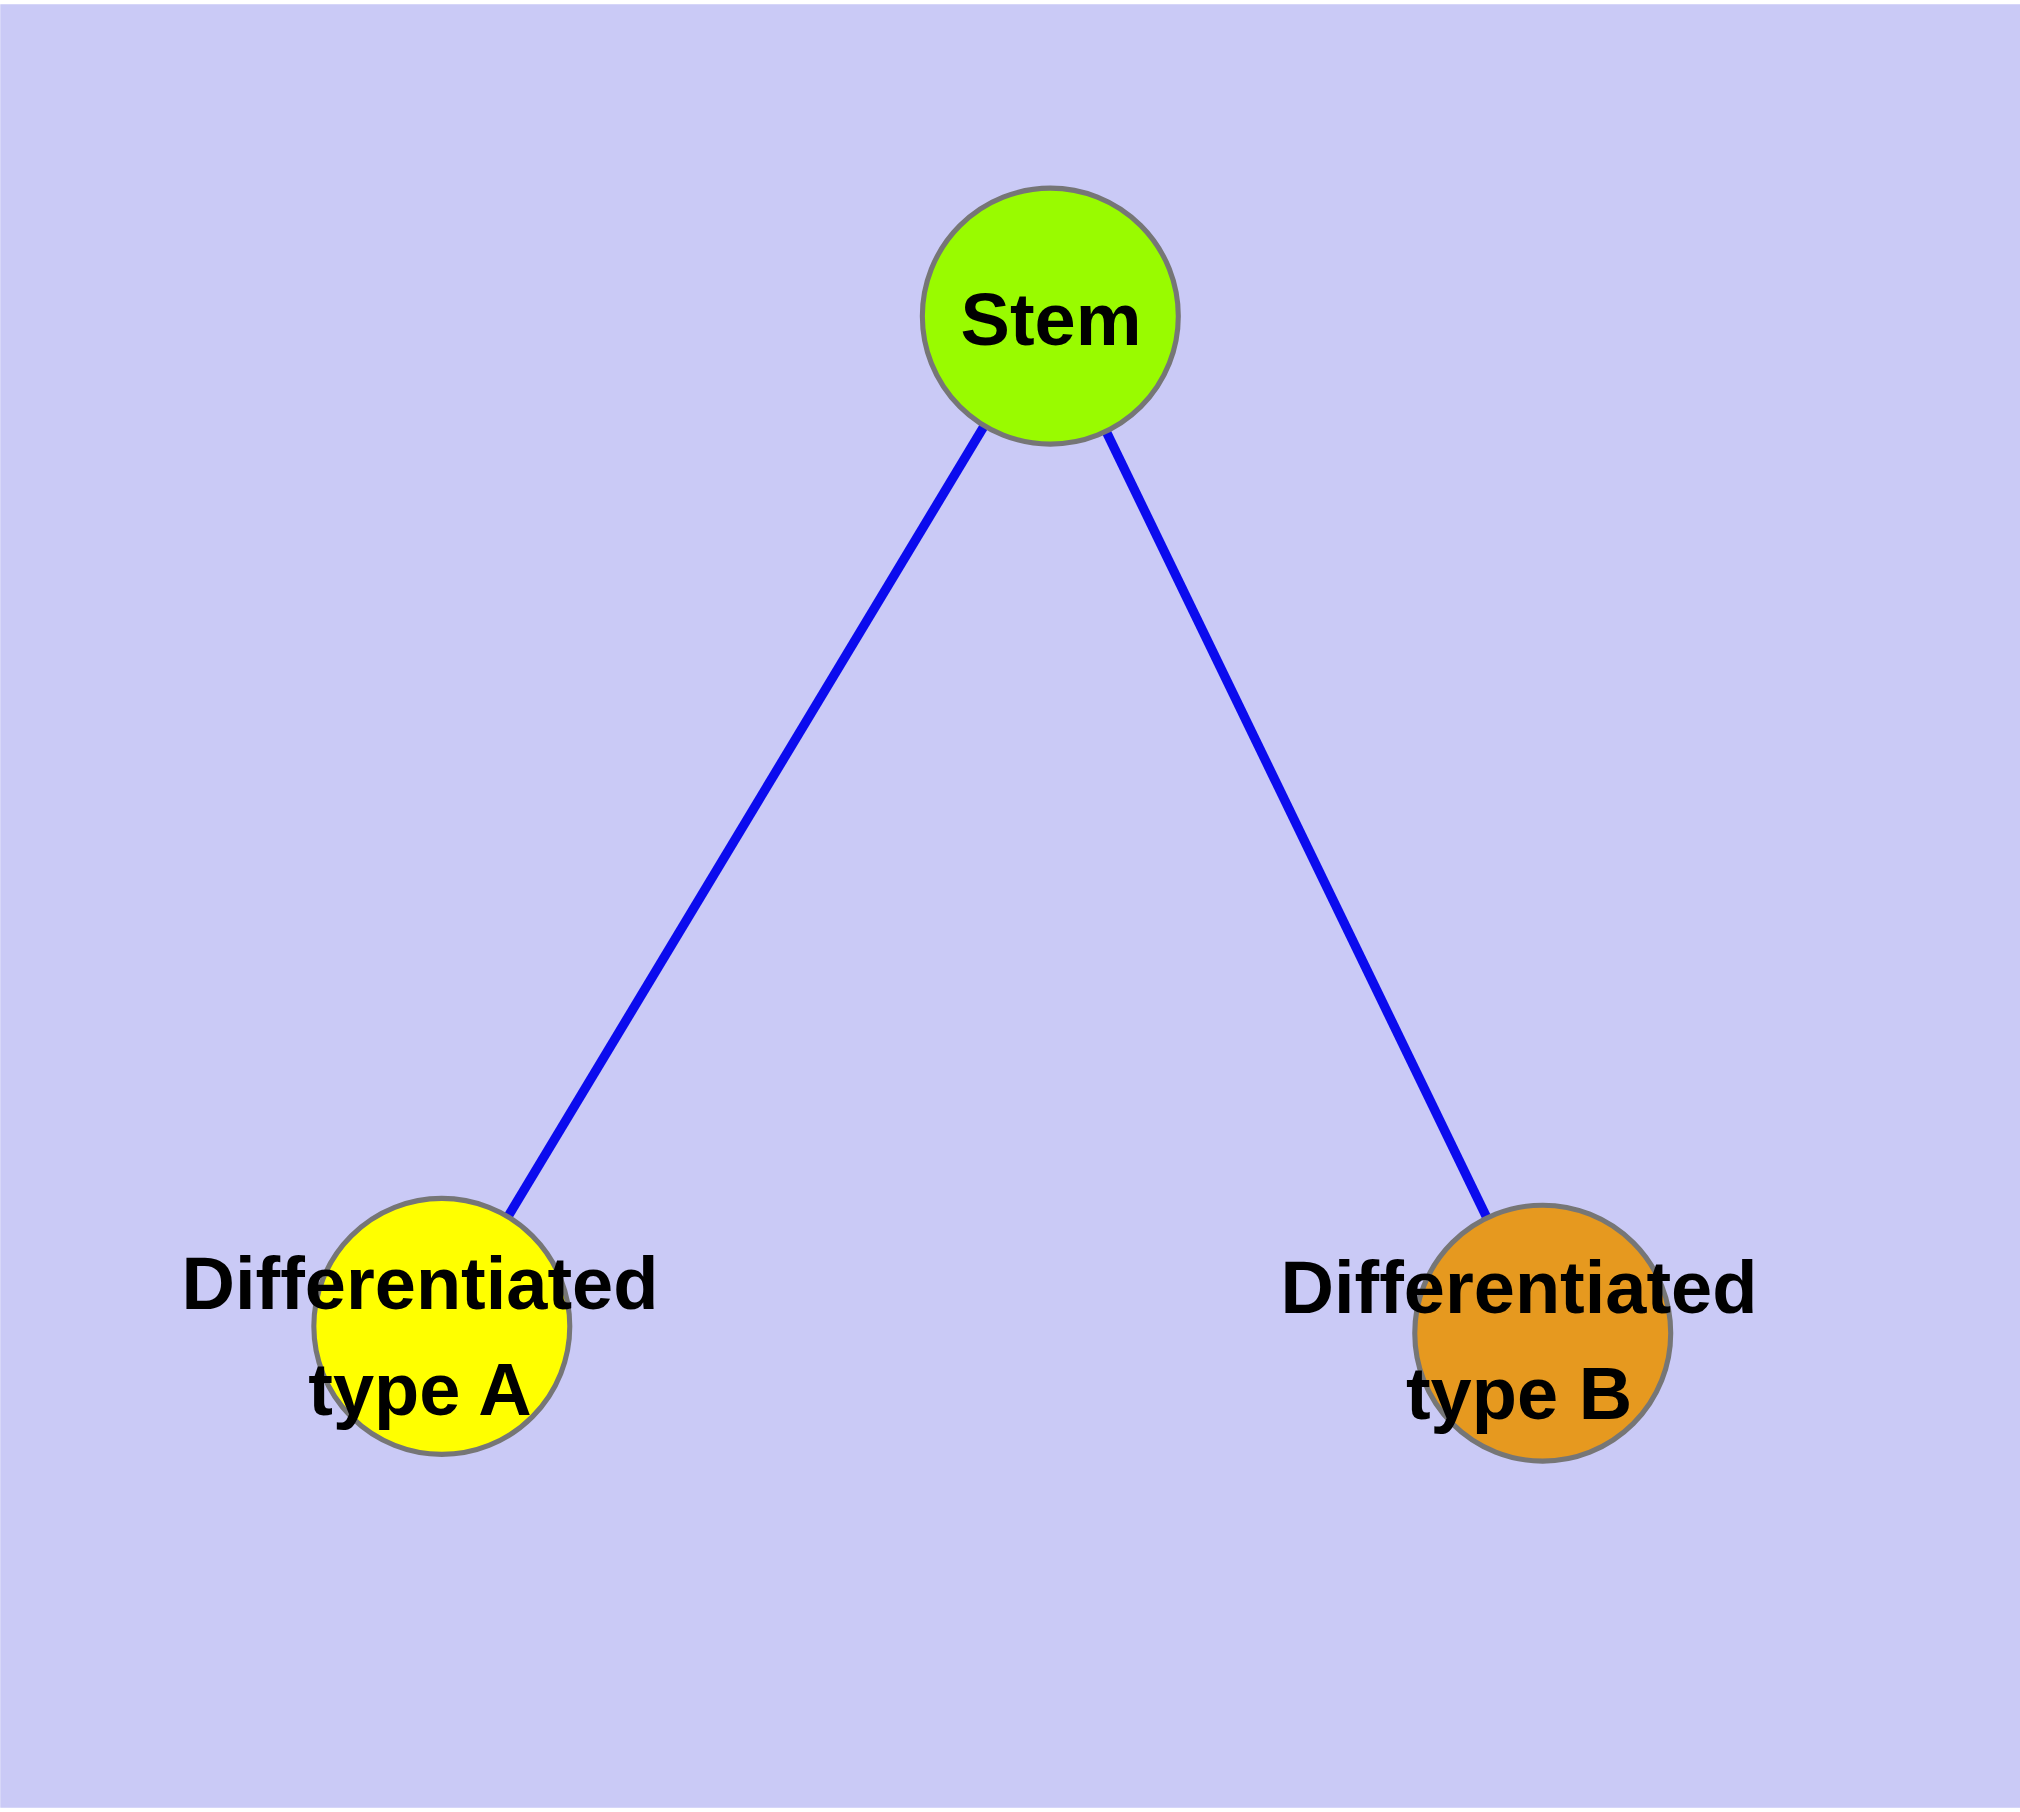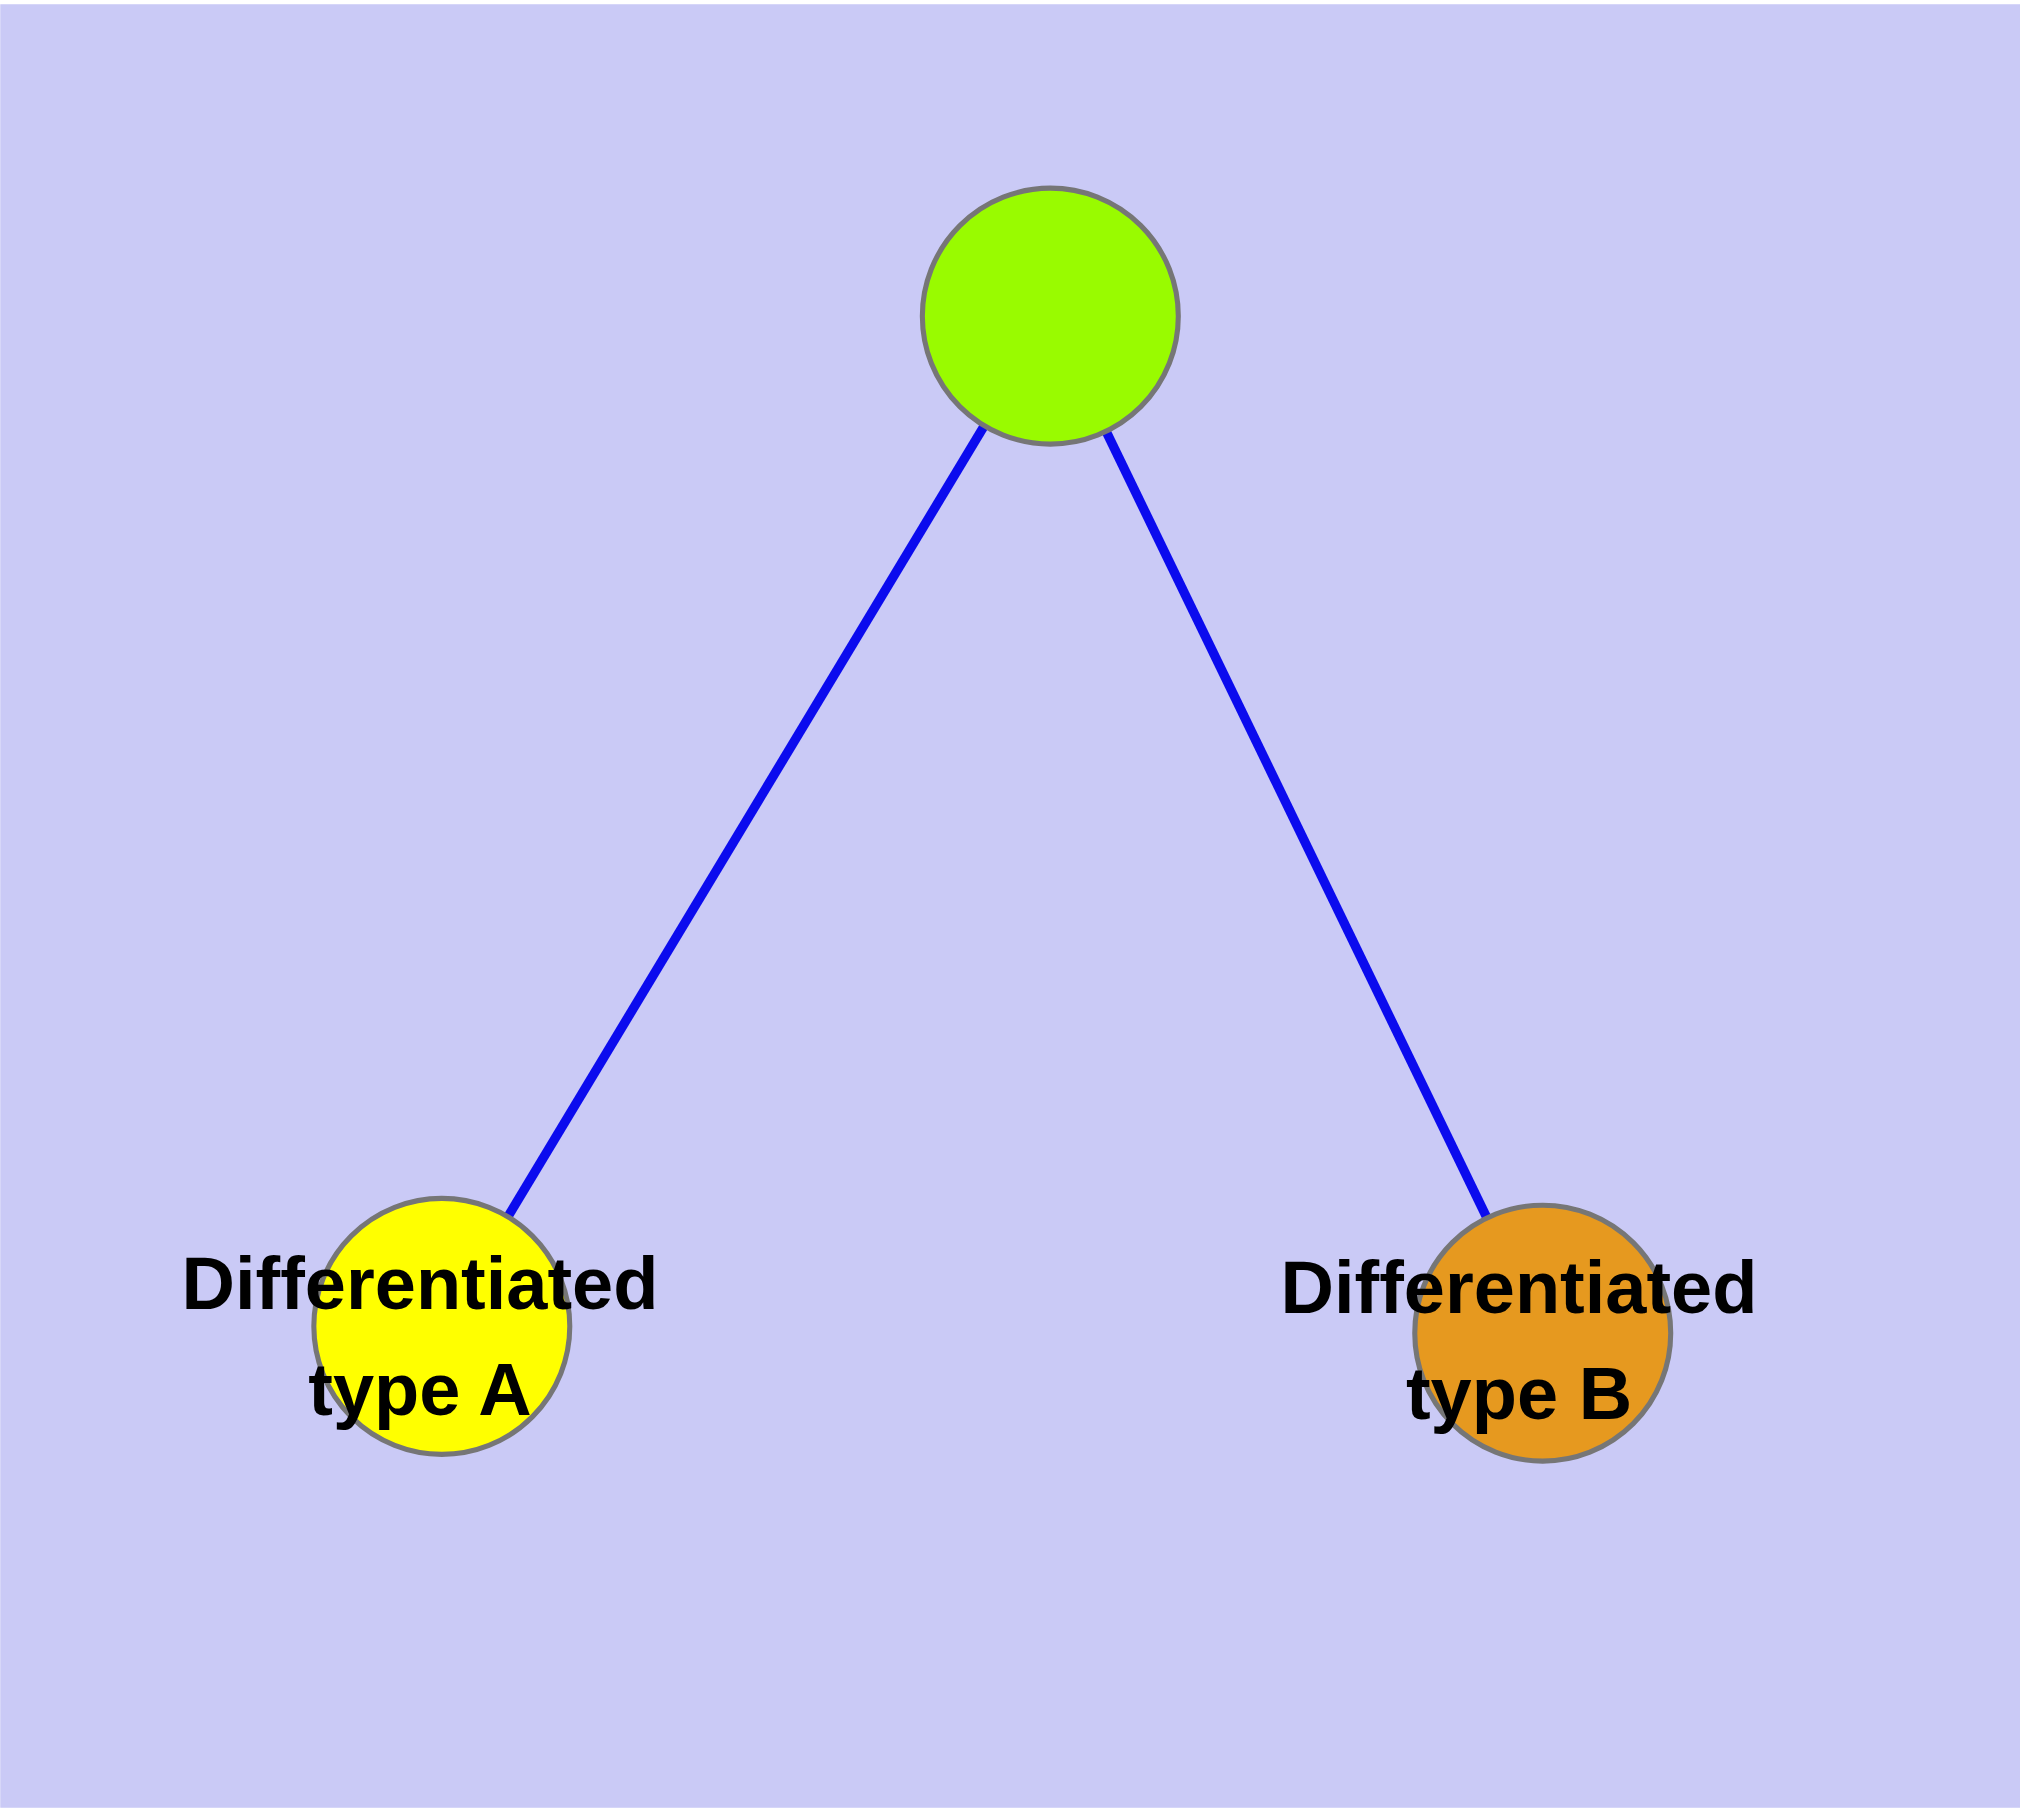--- a/index.html
+++ b/index.html
@@ -47,20 +47,21 @@
     <rect x="0" y="5" width="2384" height="2128" fill="#cacaf6"></rect>
 
     <line x1="1239" y1="373" x2="521" y2="1565" stroke-width="11" stroke="#0b0bee"></line>
     <line x1="1239" y1="373" x2="1820" y2="1573" stroke-width="11" stroke="#0b0bee"></line>
 
     <circle cx="1239" cy="373" r="151" stroke-width="6" fill="#99fb00" stroke="#767676"></circle>
     <circle cx="521" cy="1565" r="151" stroke-width="6" fill="#ffff00" stroke="#767676"></circle>
     <circle cx="1820" cy="1573" r="151" stroke-width="6" fill="#e6991f" stroke="#767676"></circle>
   </svg>
 
+  <div class="node-label label-stem">Stem</div>
 
   <div class="node-label label-type-a">Differentiated
 type A</div>
 
   <div class="node-label label-type-b">Differentiated
 type B</div>
 </div>
 
 
 </body></html>

